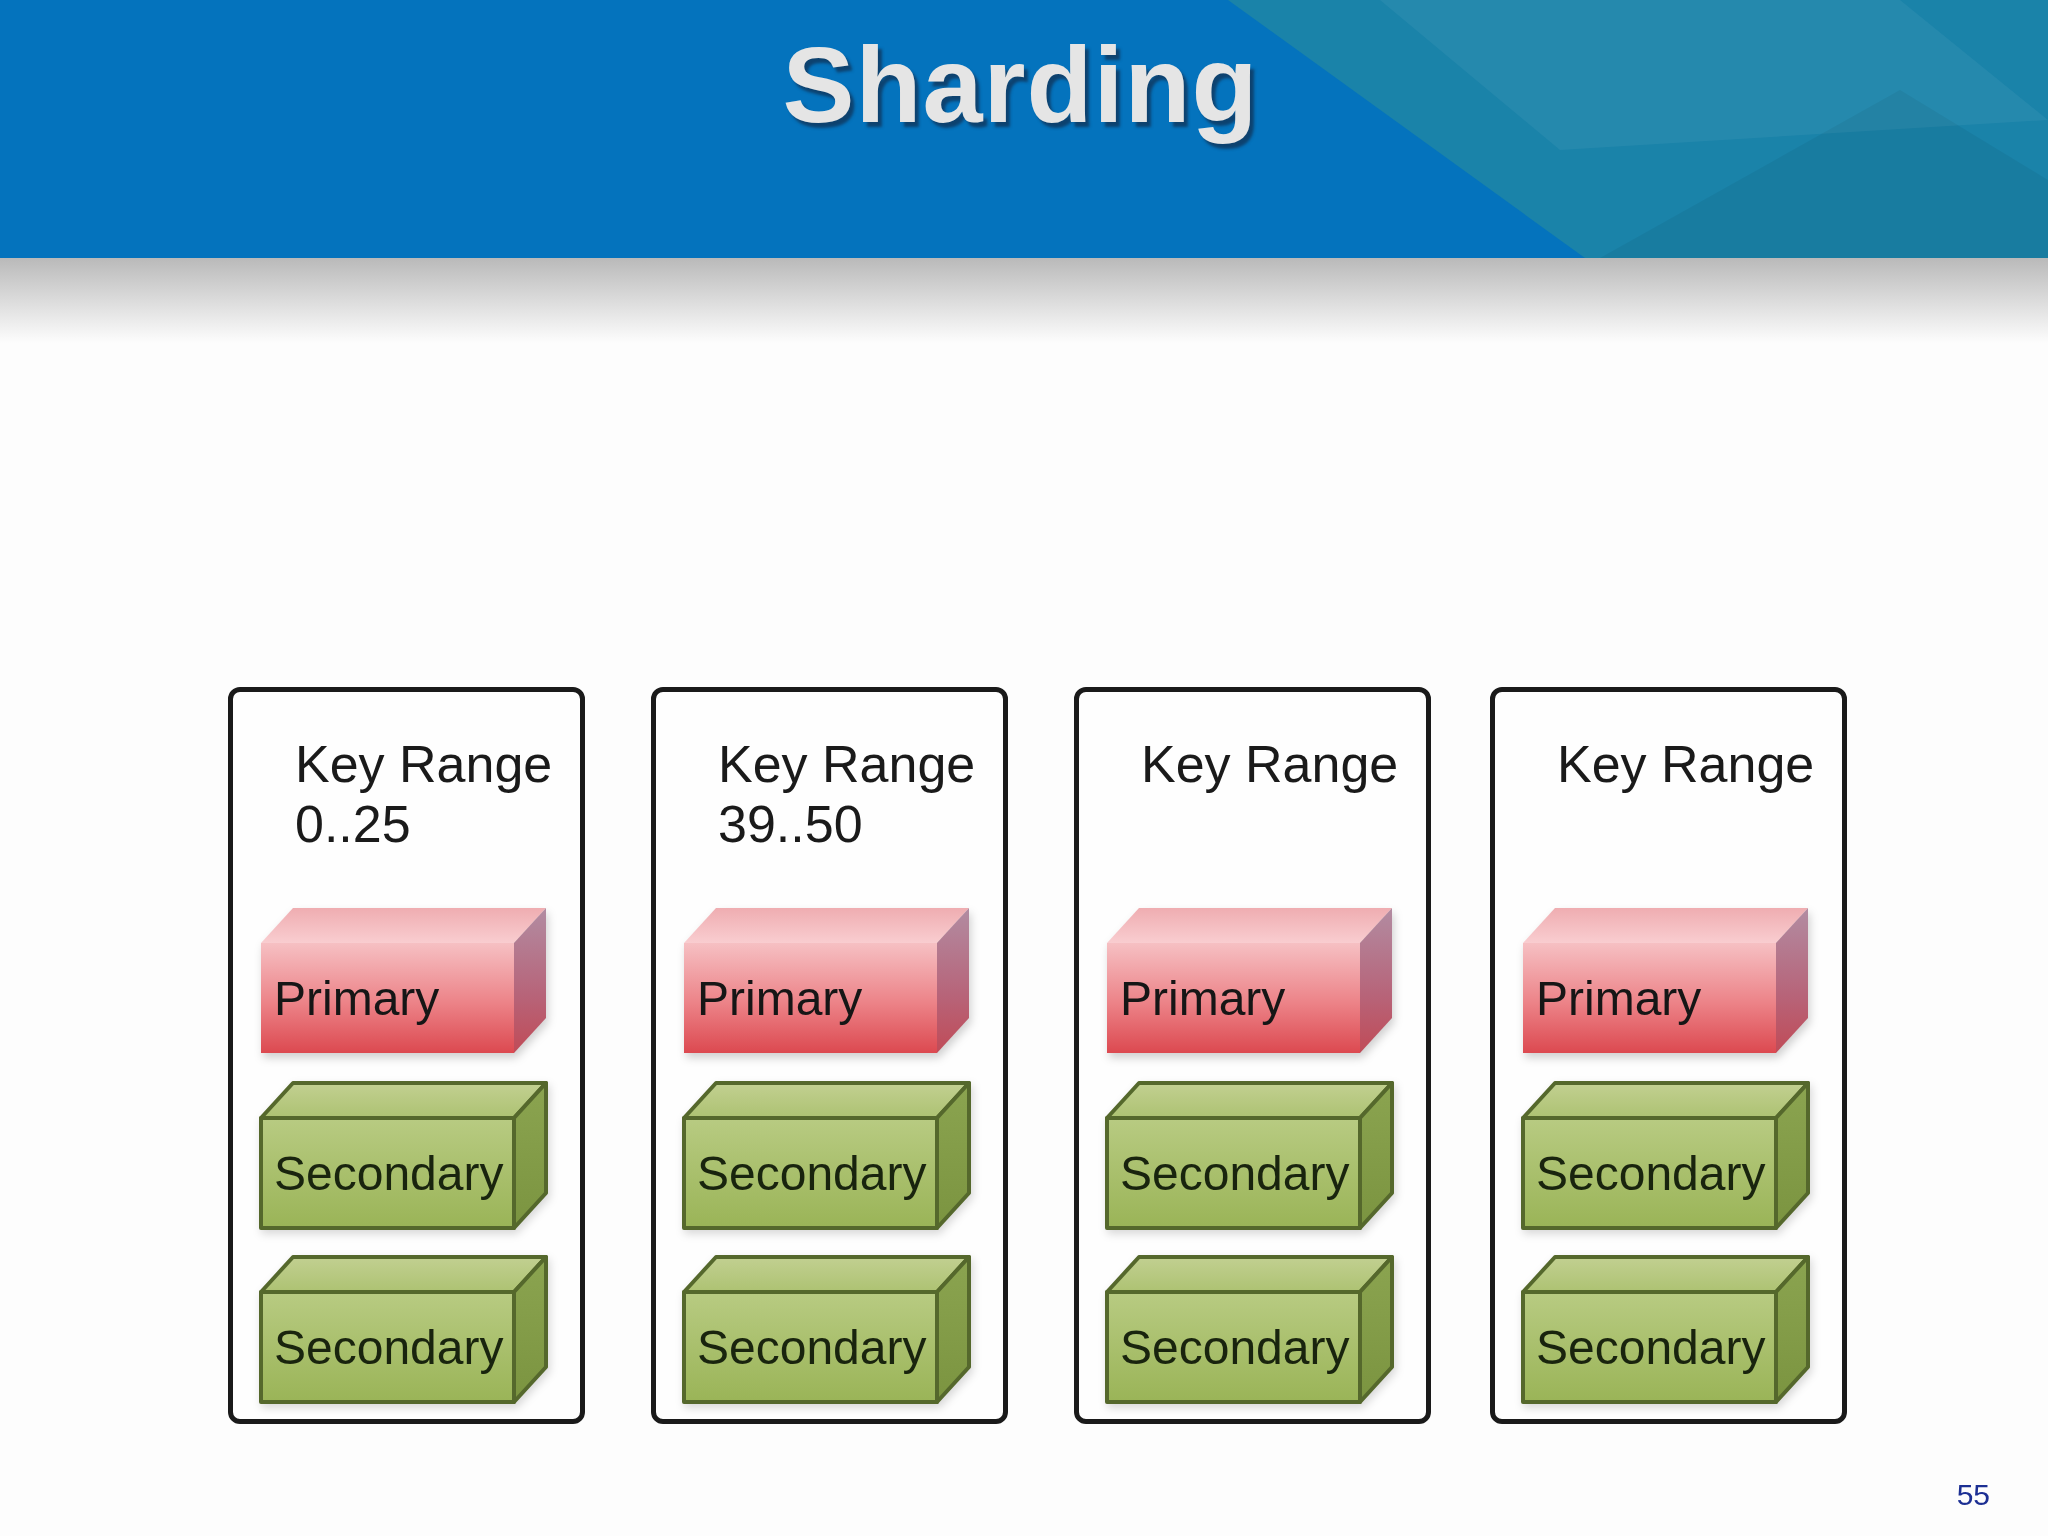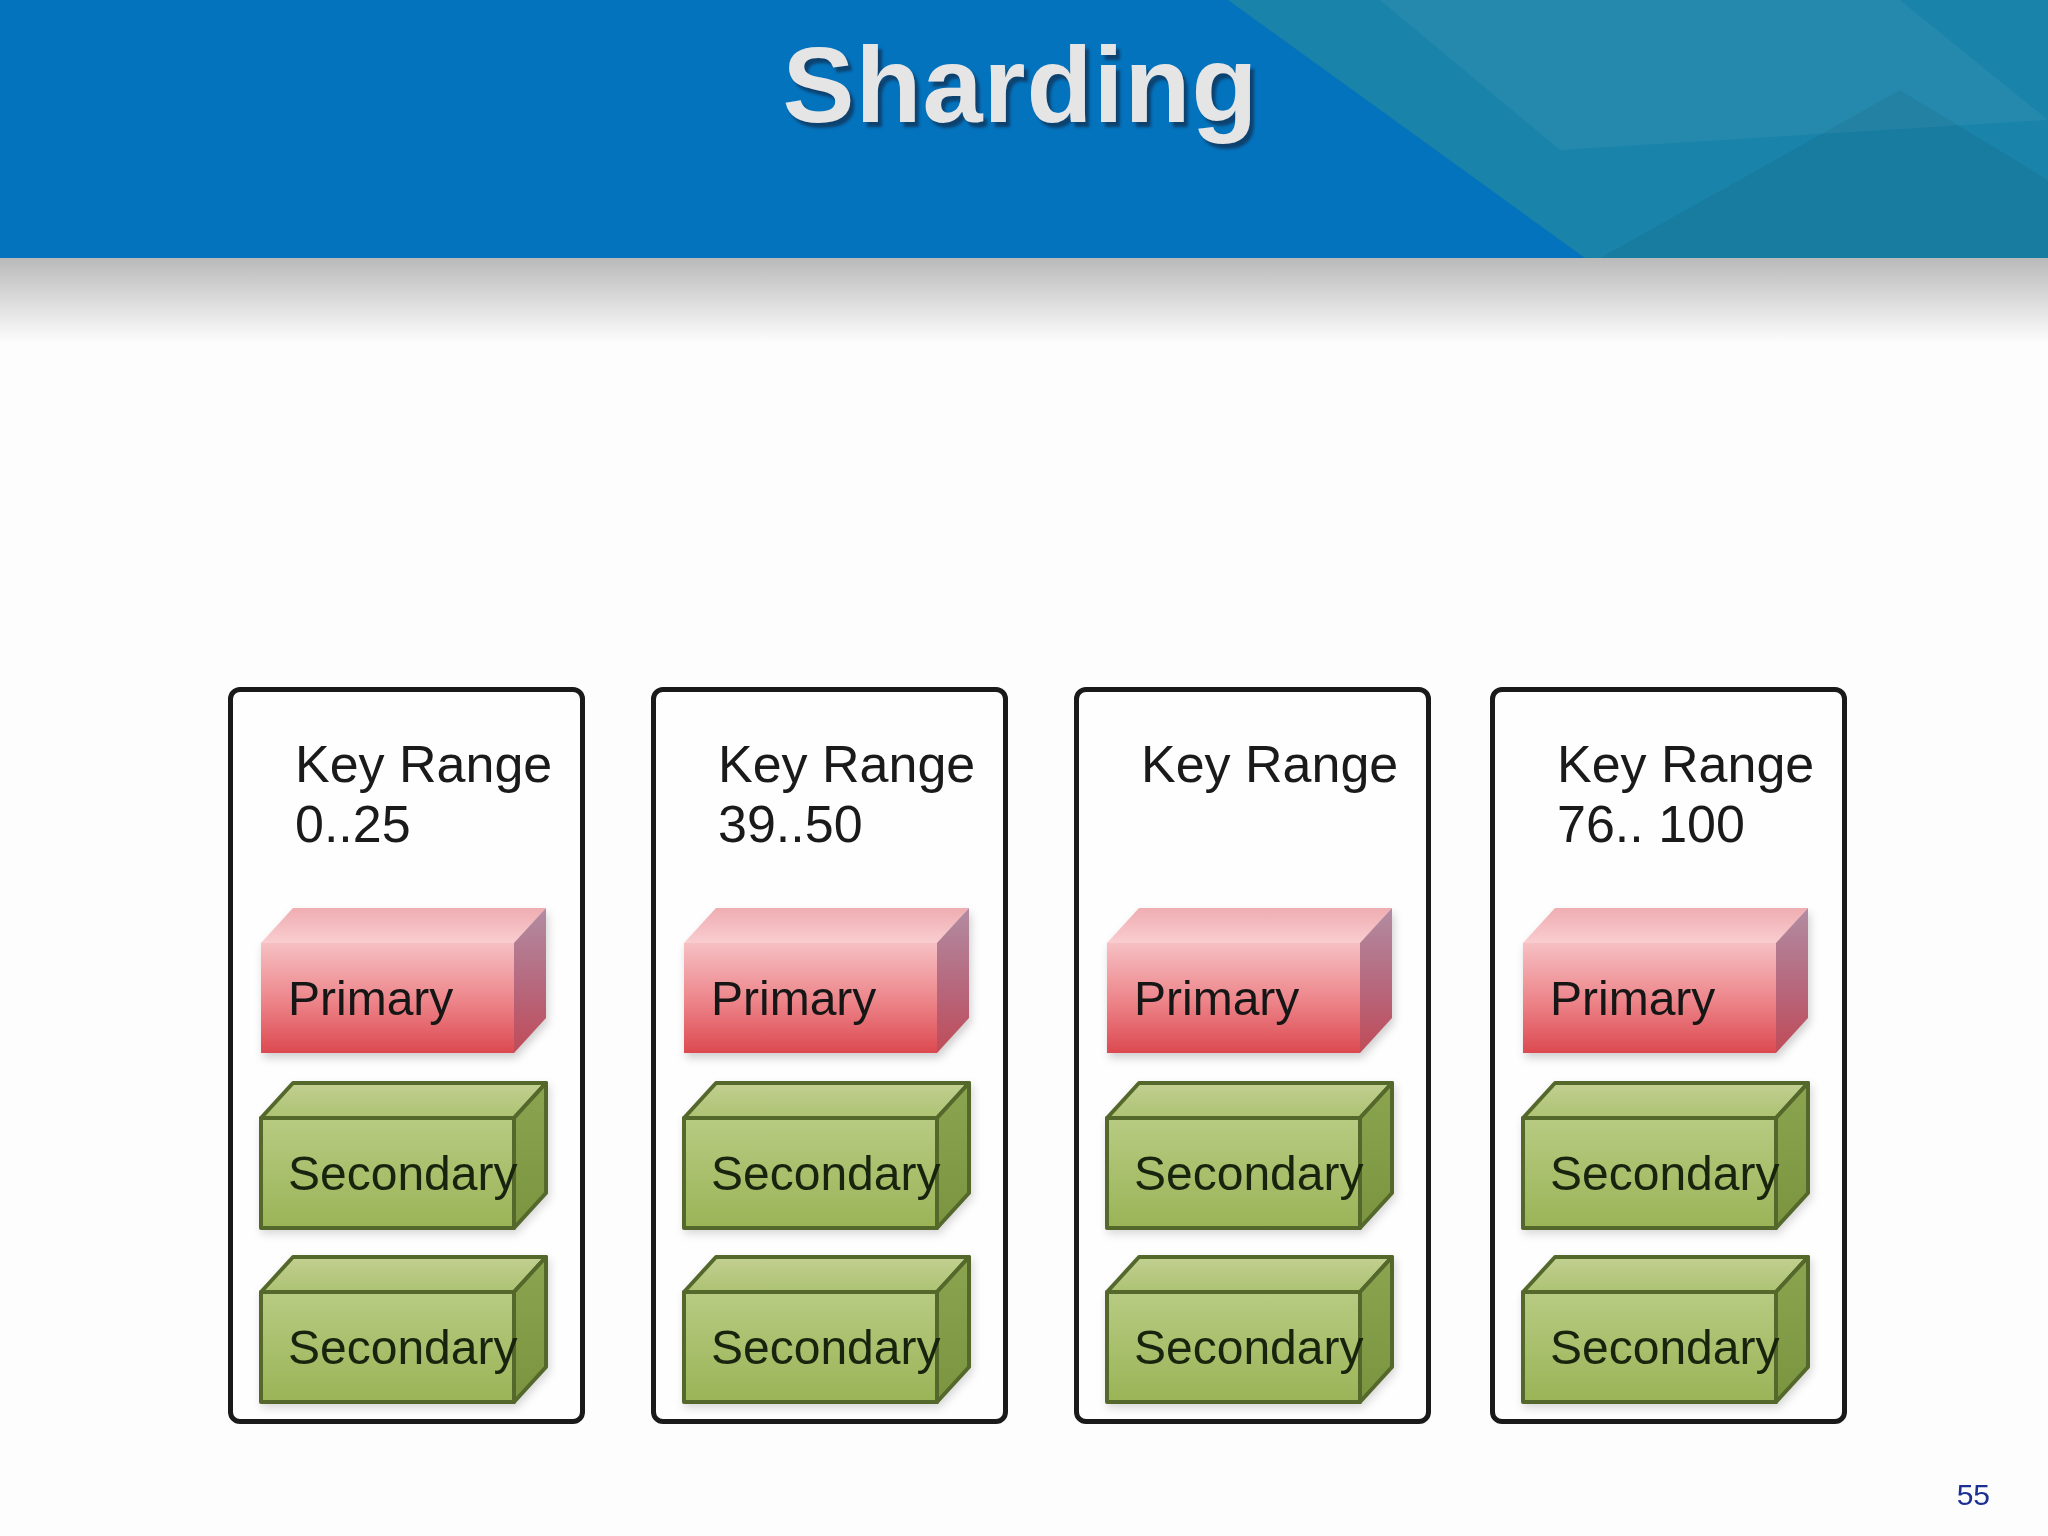--- a/index.html
+++ b/index.html
@@ -95,21 +95,21 @@
   .box-pos-secondary1 { top: 391px; }
   .box-pos-secondary2 { top: 565px; }
 
   .box-label {
     position: absolute;
     left: 0; top: 35px;
     width: 253px; height: 110px;
     box-sizing: border-box;
     display: flex;
     align-items: center;
-    padding-left: 27px;
+    padding-left: 13px;
     font-size: 48px;
     color: #161616;
     white-space: nowrap;
   }
   .box3d.green .box-label { color: #19240e; }
 
   
   .page-number {
     position: absolute;
     right: 58px; bottom: 24px;
@@ -249,21 +249,20 @@
         <polygon points="253,35 285,0 285,110 253,145" fill="url(#greenSide)" stroke="#55682c" stroke-width="4" stroke-linejoin="round"></polygon>
         <polygon points="0,35 253,35 253,145 0,145" fill="url(#greenFront)" stroke="#55682c" stroke-width="4" stroke-linejoin="round"></polygon>
       </svg>
       <span class="box-label">Secondary</span>
     </div>
   </div>
 
   <div class="shard shard-4">
     <div class="key-range">
       <div>Key Range</div>
-      <div>76.. 100</div>
     </div>
     <div class="box3d red box-pos-primary">
       <svg viewBox="0 0 285 145">
         <polygon points="0,35 32,0 285,0 253,35" fill="url(#redTop)"></polygon>
         <polygon points="253,35 285,0 285,110 253,145" fill="url(#redSide)"></polygon>
         <polygon points="0,35 253,35 253,145 0,145" fill="url(#redFront)"></polygon>
       </svg>
       <span class="box-label">Primary</span>
     </div>
     <div class="box3d green box-pos-secondary1">

